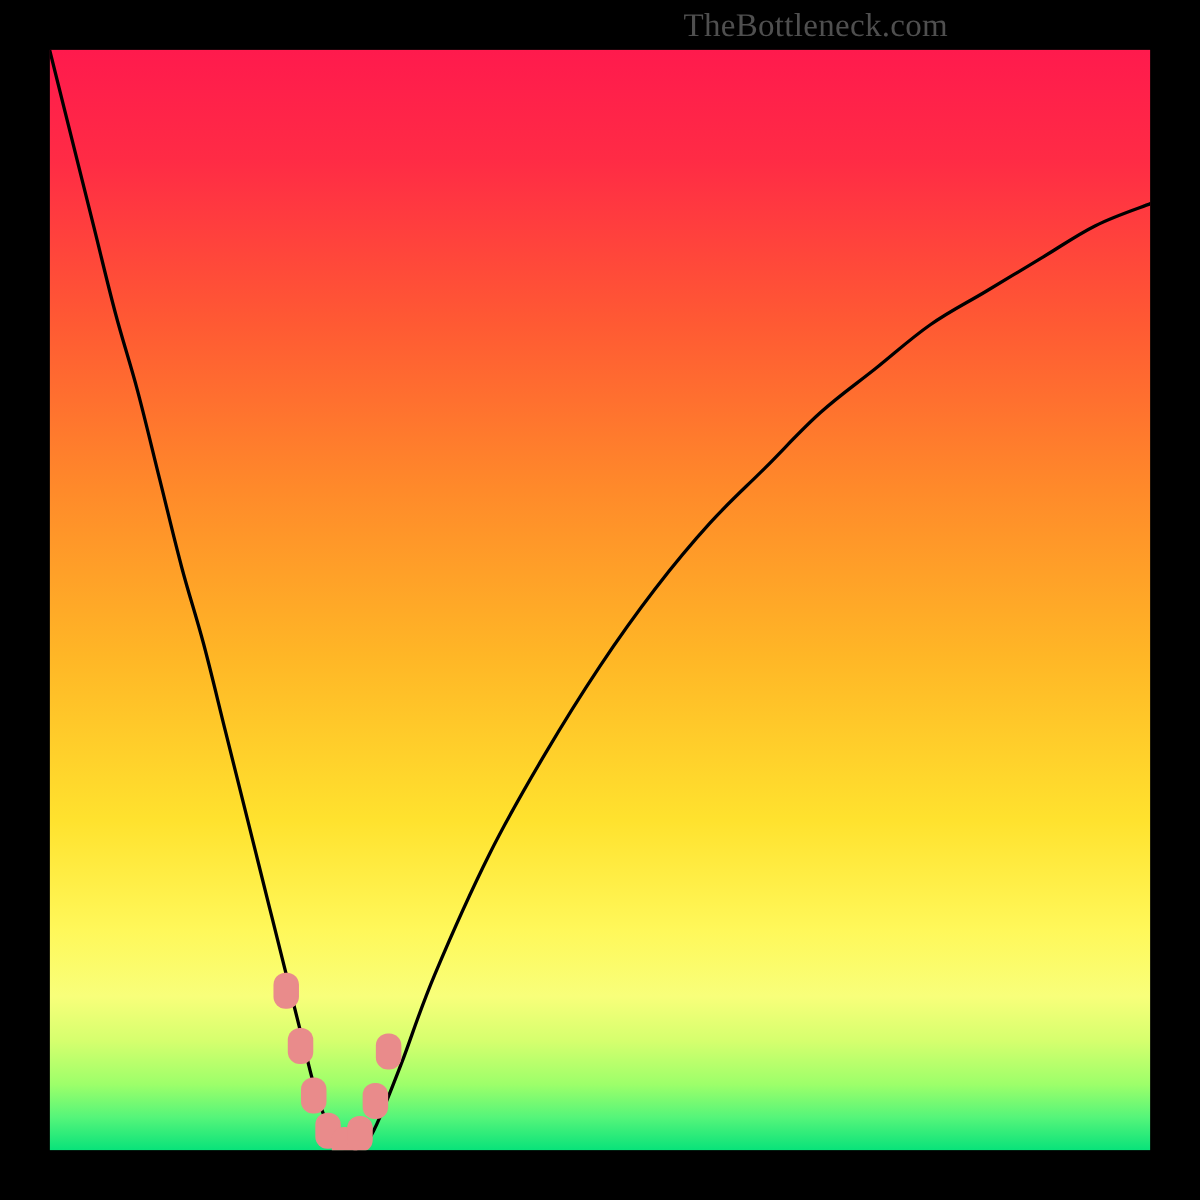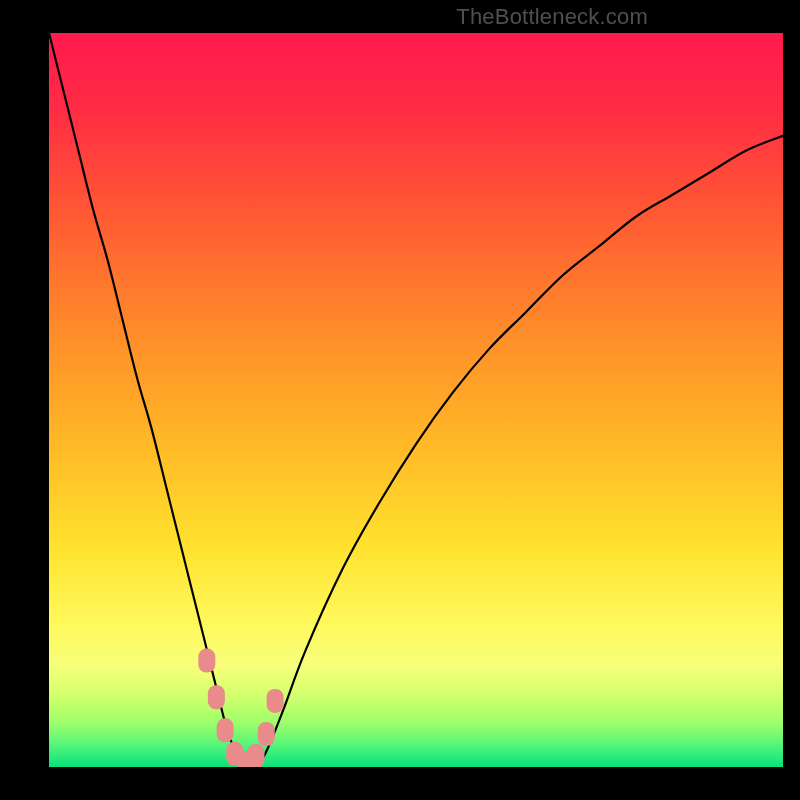--- a/index.html
+++ b/index.html
@@ -6,25 +6,26 @@
     margin: 0;
     padding: 0;
     width: 800px;
     height: 800px;
     overflow: hidden;
     background: #000;
     font-family: Arial, Helvetica, sans-serif;
   }
   .frame {
     position: absolute;
-    left: 16px;
+    left: 0;
     top: 0;
     width: 640px;
     height: 800px;
     background: #000;
+    font-family: Liberation Serif, serif;
   }
   .plot {
     position: absolute;
     left: 33px;
     top: 33px;
     width: 734px;
     height: 734px;
     overflow: hidden;
   }
   .gradient {

